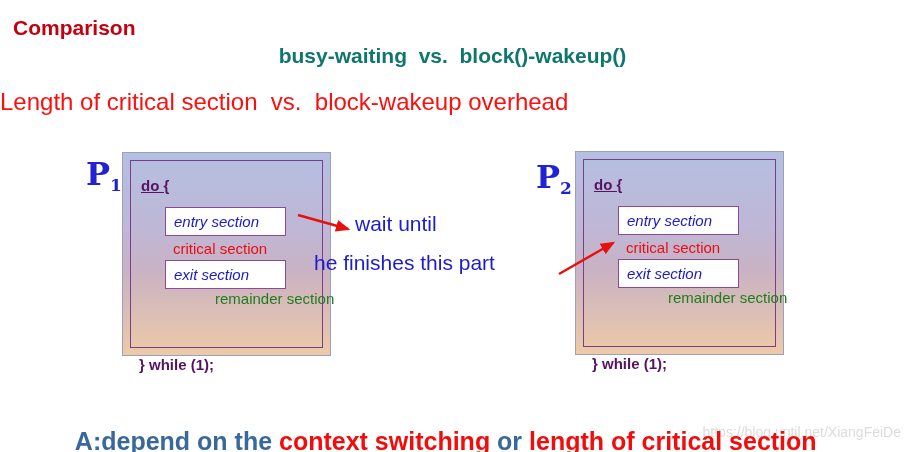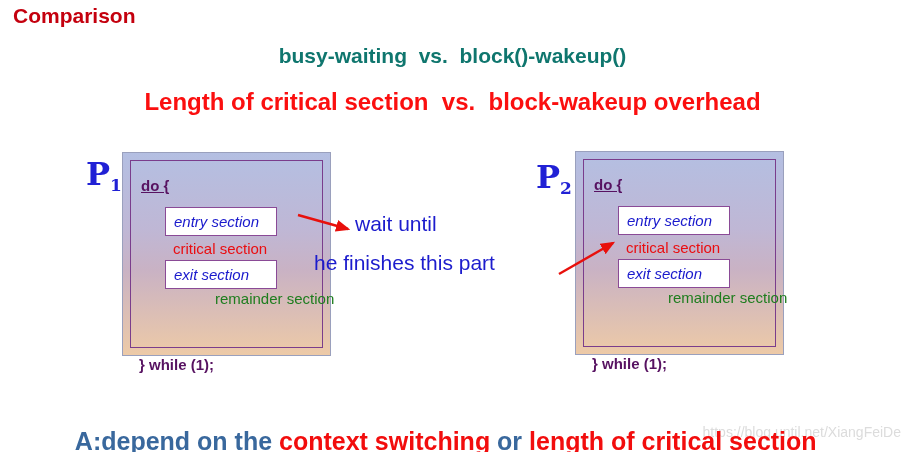--- a/index.html
+++ b/index.html
@@ -5,34 +5,33 @@
   * { margin: 0; padding: 0; box-sizing: border-box; }
   body { background: #888; font-family: "Liberation Sans", sans-serif; }
   .canvas {
     position: relative;
     width: 905px; height: 452px;
     background: #ffffff;
     overflow: hidden;
     margin: 0 auto;
   }
   .slide-title {
-    position: absolute; left: 13px; top: 4px;
+    position: absolute; left: 13px; top: 16px;
     font-size: 21px; font-weight: bold; color: #c4000e;
     white-space: pre;
   }
   .subtitle {
     position: absolute; left: 0; top: 44px; width: 100%;
     text-align: center;
     font-size: 21px; font-weight: bold; color: #0f766e;
     white-space: pre;
   }
   .heading {
     position: absolute; left: 0; top: 88px; width: 100%;
-    text-align: center;
-    font-size: 24px; font-weight: bold; color: #fb0f0f;
+    font-size: 24px; font-weight: normal; color: #fb0f0f;
     white-space: pre;
   }
   .plabel {
     position: absolute;
     font-family: "DejaVu Serif", serif;
     font-weight: bold;
     font-size: 32px; color: #2121d5; line-height: 1;
   }
   .plabel .psub { font-size: 17px; vertical-align: -6px; }
   .pbox {
@@ -44,21 +43,21 @@
   .pbox-inner {
     position: absolute; left: 7px; top: 7px; right: 7px; bottom: 7px;
     border: 1px solid #7a3d8c;
   }
   .code { position: absolute; font-size: 15px; line-height: 1.2; white-space: pre; }
   .code.do-line    { left: 18px; top: 24px;  font-weight: bold; color: #571261; text-decoration: underline; }
   .code.critical   { left: 50px; top: 87px;  font-weight: normal; color: #ea0d10; }
   .code.remainder  { left: 50px; top: 137px; color: #1e7d1e; margin-left: 42px; }
   .code.while-line { left: 16px; top: 159px; font-weight: bold; color: #571261; margin-top: 44px; }
   .white-box {
-    position: absolute; left: 42px; width: 112px; height: 29px;
+    position: absolute; left: 42px; width: 121px; height: 29px;
     background: #ffffff; border: 1px solid #8a4a96;
     display: flex; align-items: center; padding-left: 8px;
   }
   .white-box.entry { top: 54px; }
   .white-box.exit  { top: 107px; }
   .white-box .blue-italic {
     font-size: 15px; font-style: italic; color: #1919cc;
   }
   .annotation {
     position: absolute;

